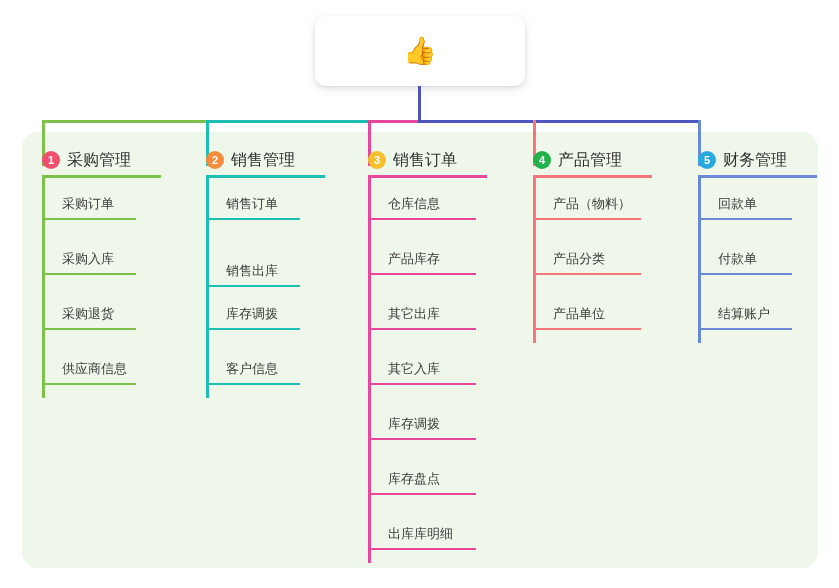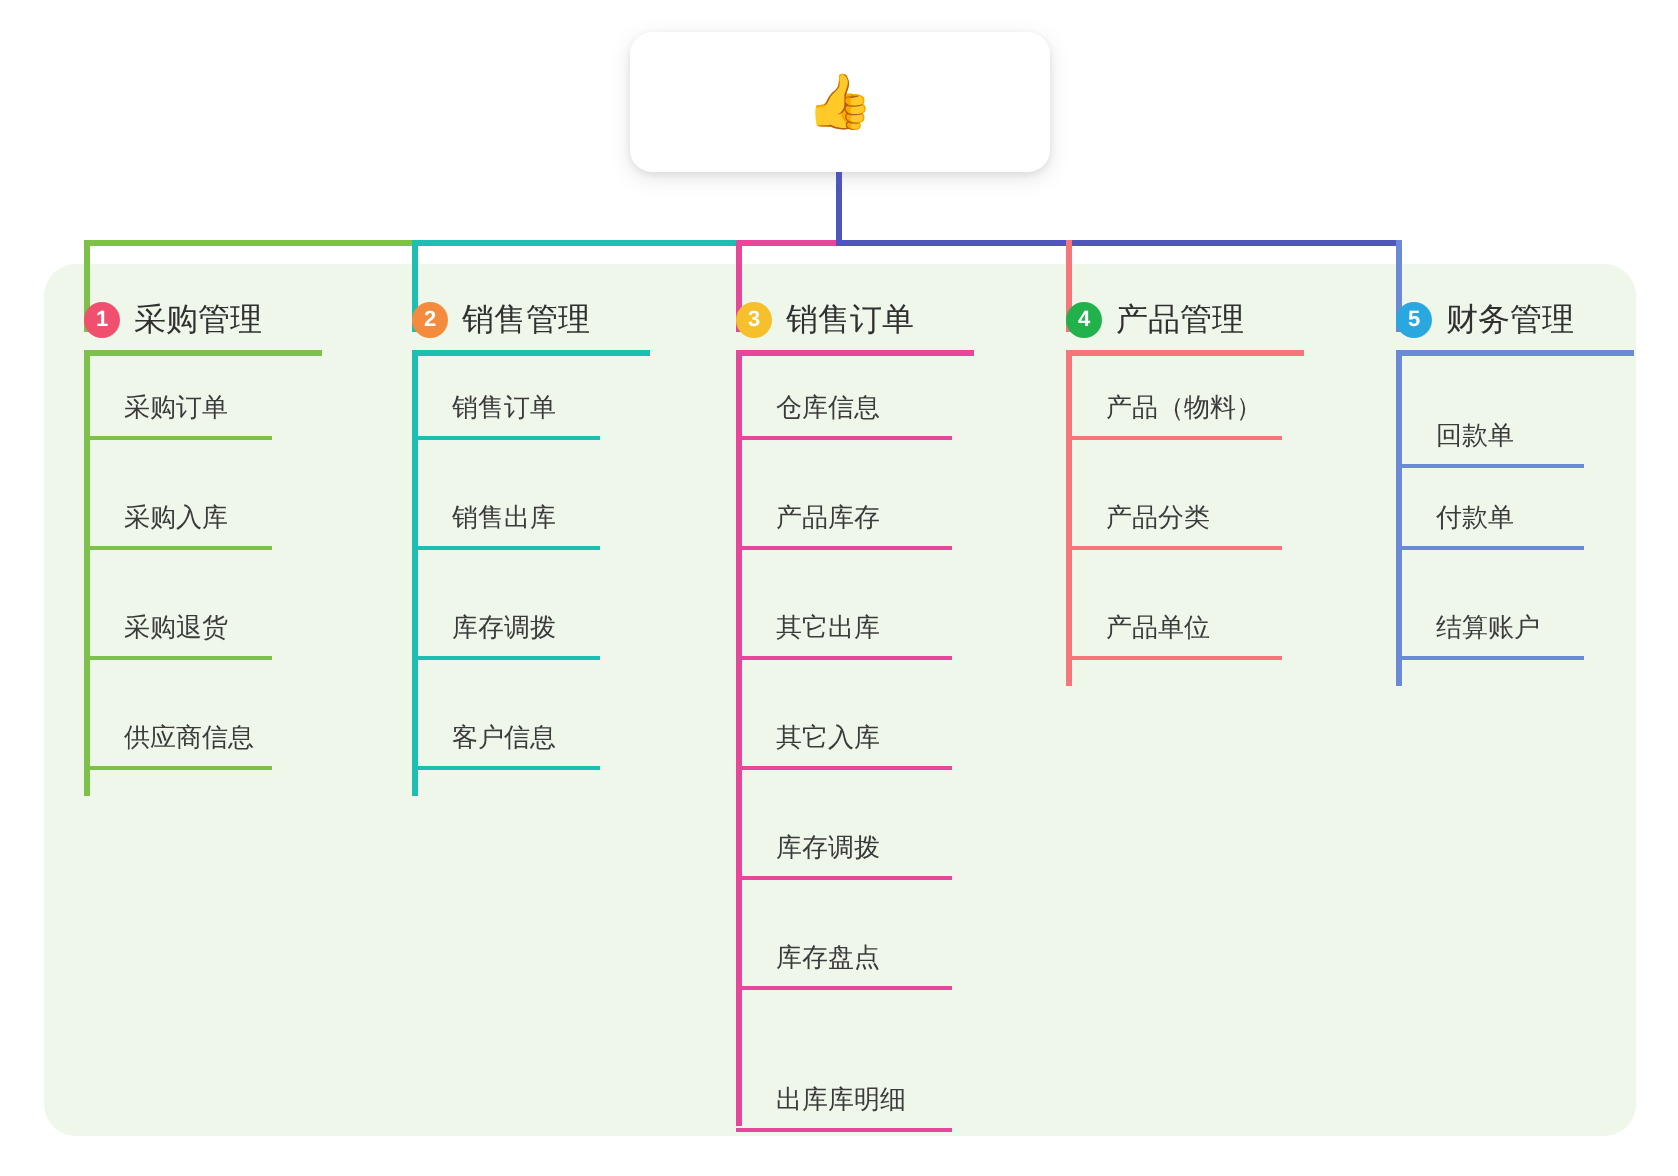--- a/index.html
+++ b/index.html
@@ -195,21 +195,21 @@
       <div class="col-head">
         <span class="badge" style="background: rgb(245, 139, 60);">2</span>
         <span class="col-title">销售管理</span>
       </div>
       <div class="head-rule" style="background: rgb(30, 191, 179);"></div>
       <div class="spine" style="background: rgb(30, 191, 179); height: 220px;"></div>
       <div class="leaf" style="top: 33px;">
         <div class="leaf-label">销售订单</div>
         <div class="leaf-rule" style="background: rgb(30, 191, 179);"></div>
       </div>
-      <div class="leaf" style="top: 88px; padding-left: 12px;">
+      <div class="leaf" style="top: 100px; padding-left: 12px;">
         <div class="leaf-label">销售出库</div>
         <div class="leaf-rule" style="background: rgb(30, 191, 179);"></div>
       </div>
       <div class="leaf" style="top: 143px;">
         <div class="leaf-label">库存调拨</div>
         <div class="leaf-rule" style="background: rgb(30, 191, 179);"></div>
       </div>
       <div class="leaf" style="top: 198px; padding-left: 20px;">
         <div class="leaf-label">客户信息</div>
         <div class="leaf-rule" style="background: rgb(30, 191, 179);"></div>
@@ -239,21 +239,21 @@
         <div class="leaf-rule" style="background: rgb(231, 71, 154);"></div>
       </div>
       <div class="leaf wide" style="top: 253px;">
         <div class="leaf-label">库存调拨</div>
         <div class="leaf-rule" style="background: rgb(231, 71, 154);"></div>
       </div>
       <div class="leaf wide" style="top: 308px;">
         <div class="leaf-label">库存盘点</div>
         <div class="leaf-rule" style="background: rgb(231, 71, 154);"></div>
       </div>
-      <div class="leaf wide" style="top: 363px; margin-top: 16px;">
+      <div class="leaf wide" style="top: 363px;">
         <div class="leaf-label">出库库明细</div>
         <div class="leaf-rule" style="background: rgb(231, 71, 154);"></div>
       </div>
     </div>
     <div class="column" style="left: 527px;">
       <div class="col-head">
         <span class="badge" style="background: rgb(34, 178, 76);">4</span>
         <span class="col-title">产品管理</span>
       </div>
       <div class="head-rule" style="background: rgb(244, 117, 122);"></div>
@@ -271,21 +271,21 @@
         <div class="leaf-rule" style="background: rgb(244, 117, 122);"></div>
       </div>
     </div>
     <div class="column" style="left: 692px;">
       <div class="col-head">
         <span class="badge" style="background: rgb(41, 168, 224);">5</span>
         <span class="col-title">财务管理</span>
       </div>
       <div class="head-rule" style="background: rgb(107, 138, 214);"></div>
       <div class="spine" style="background: rgb(107, 138, 214); height: 165px;"></div>
-      <div class="leaf" style="top: 47px; text-align: right;">
+      <div class="leaf" style="top: 33px; text-align: right;">
         <div class="leaf-label">回款单</div>
         <div class="leaf-rule" style="background: rgb(107, 138, 214);"></div>
       </div>
       <div class="leaf" style="top: 88px;">
         <div class="leaf-label">付款单</div>
         <div class="leaf-rule" style="background: rgb(107, 138, 214);"></div>
       </div>
       <div class="leaf" style="top: 143px;">
         <div class="leaf-label">结算账户</div>
         <div class="leaf-rule" style="background: rgb(107, 138, 214);"></div>

